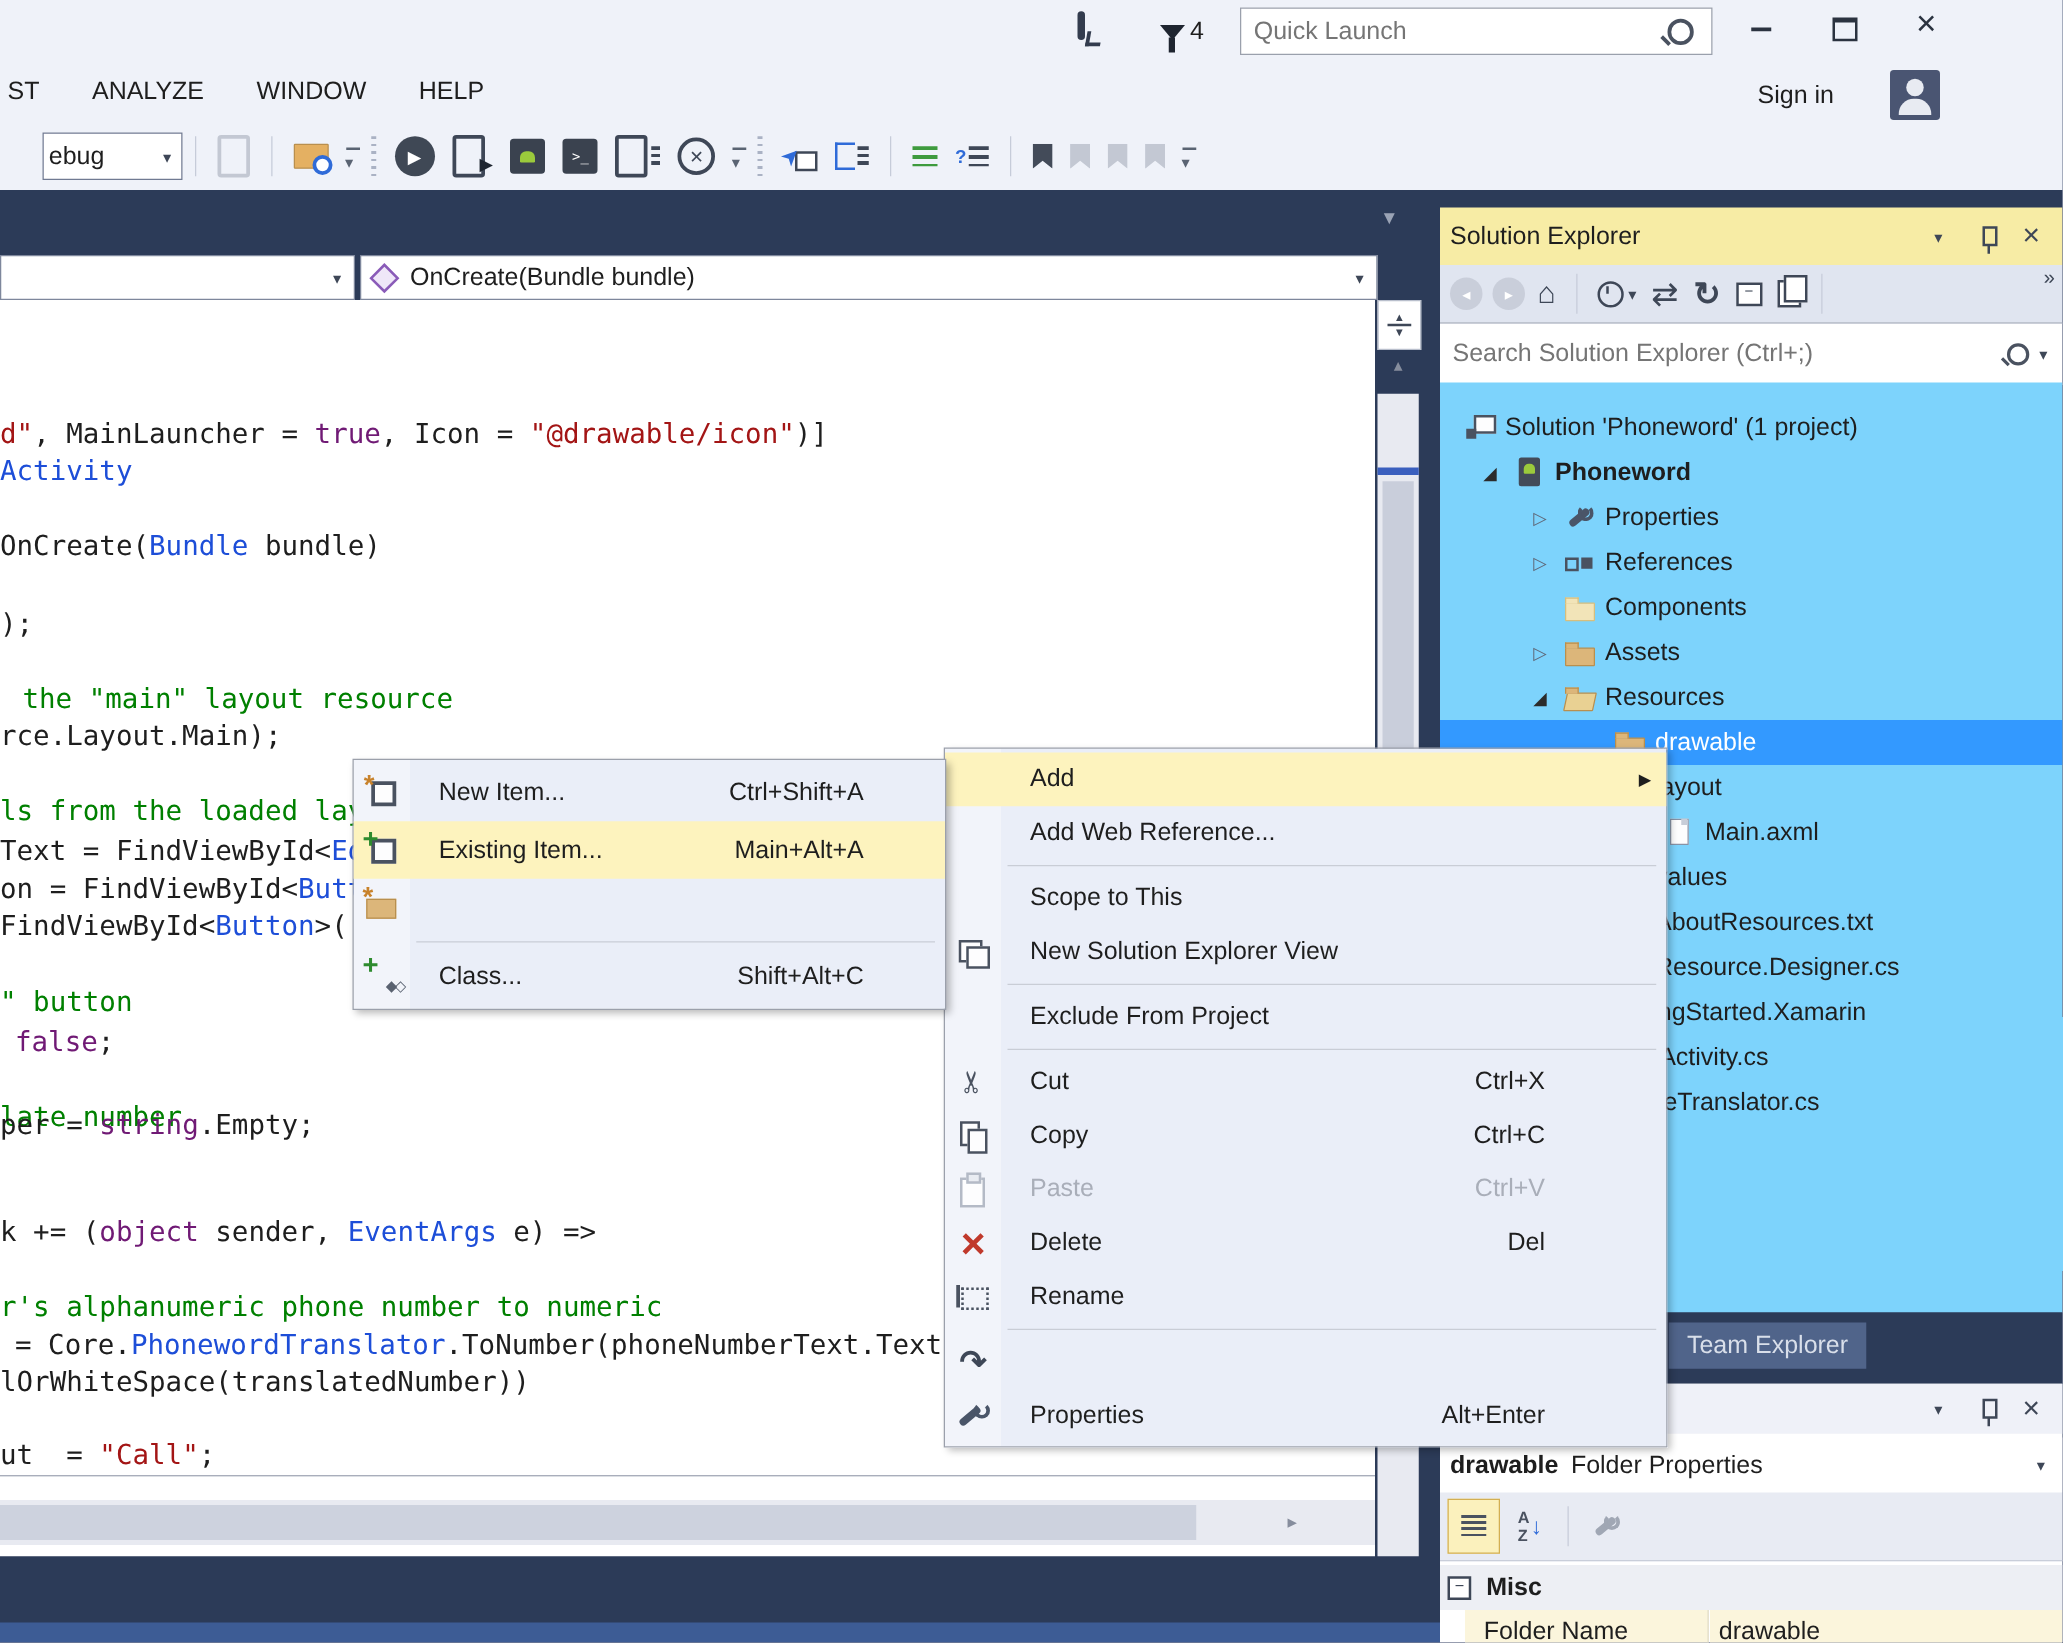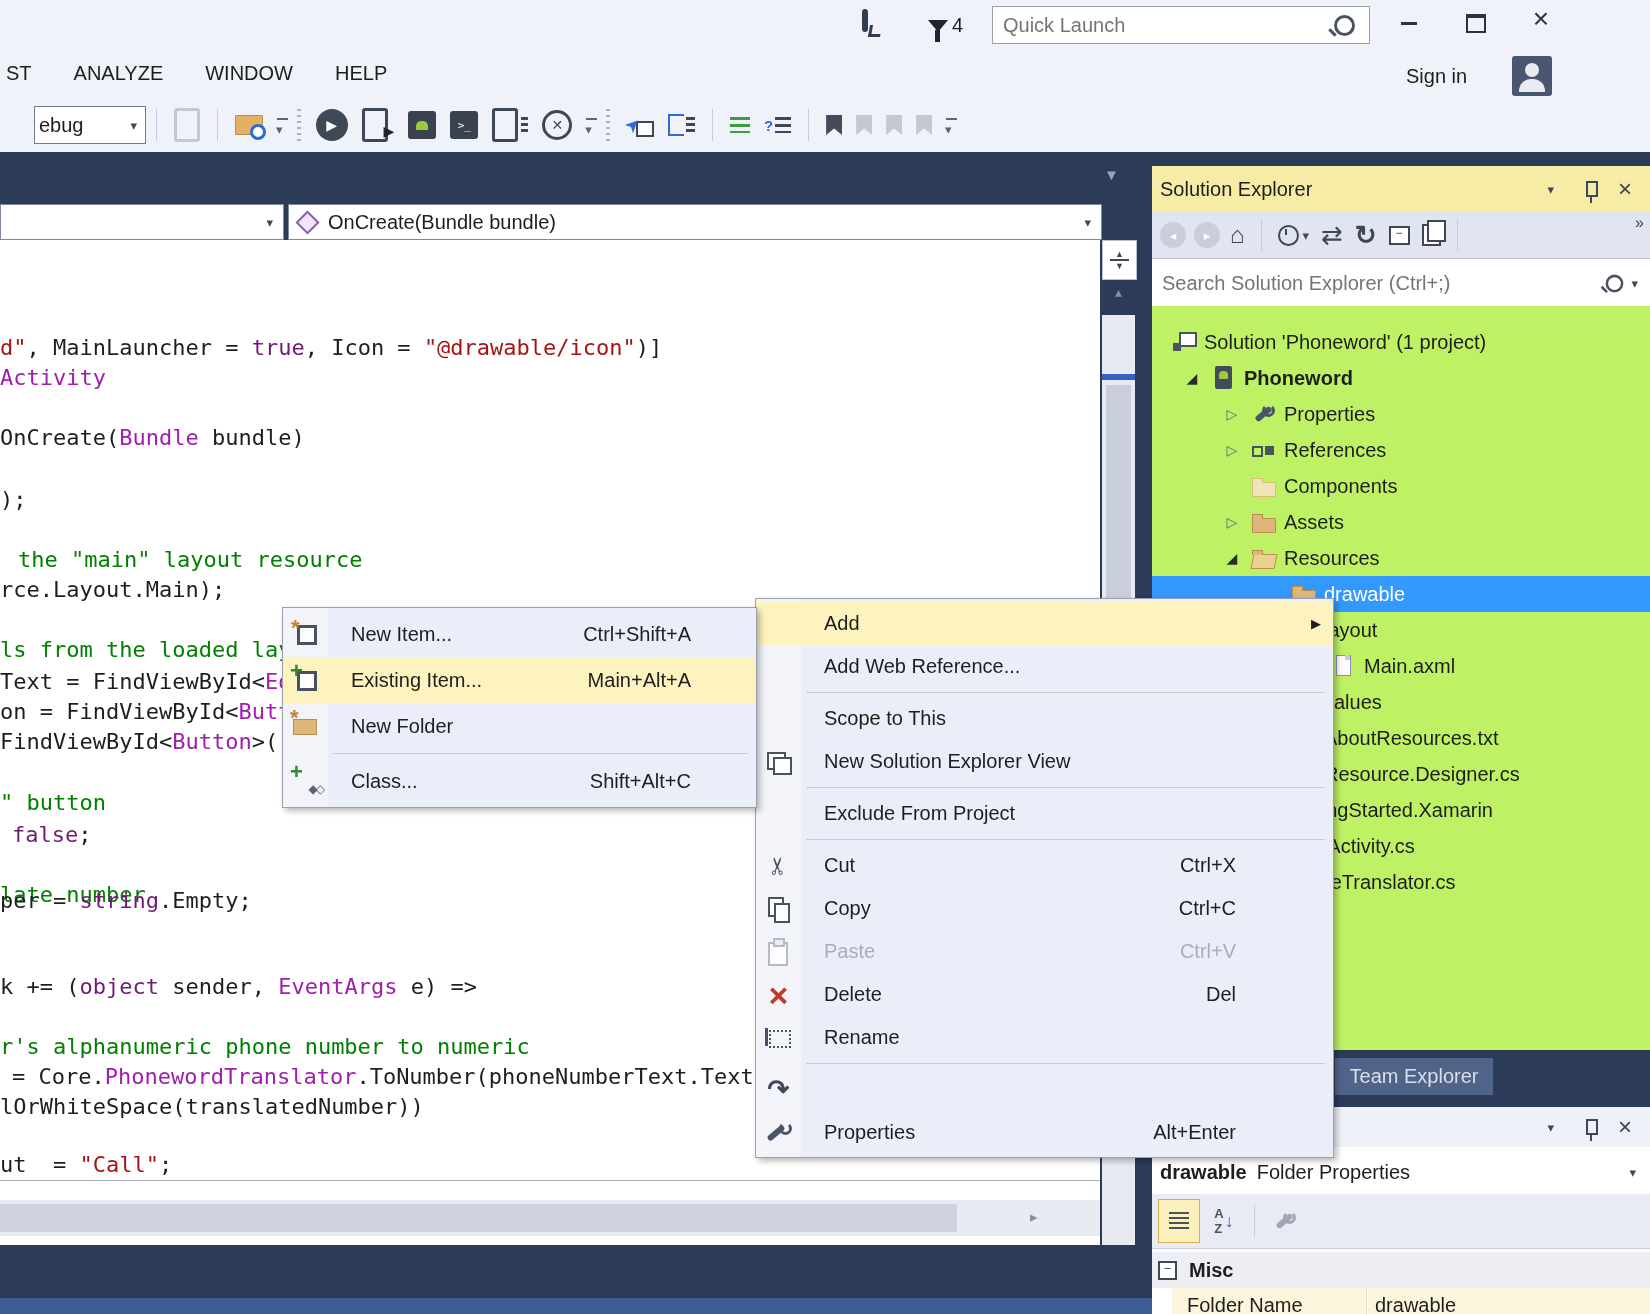--- a/index.html
+++ b/index.html
@@ -33,39 +33,39 @@
   .playcircle{width:32px;height:32px;border-radius:50%;background:#3F4855;color:#fff;font-size:14px;display:flex;align-items:center;justify-content:center;}
   .darkbox{width:28px;height:28px;background:#3A424F;border-radius:3px;color:#fff;display:flex;align-items:center;justify-content:center;}
   .phoneoutline{width:20px;height:28px;border:3px solid #3E4757;border-radius:3px;}
   .flag{width:16px;height:20px;background:#434B59;clip-path:polygon(0 0,100% 0,100% 100%,50% 68%,0 100%);}
   .flag.dis{background:#C3C8D3;}
   
   .mainarea{left:0;top:152px;width:1650px;height:1162px;background:#2C3B58;}
   
   .editor-white{left:0;top:240px;width:1100px;height:940px;background:#FFFFFF;border-bottom:1px solid #A9AEBB;overflow:hidden;}
   .code-line{position:absolute;white-space:pre;font-family:"DejaVu Sans Mono",monospace;font-size:22px;line-height:28px;}
-  .c-d{color:#1E1E1E;} .c-k{color:#701a75;} .c-t{color:#a21caf;} .c-s{color:#A31515;} .c-c{color:#008000;}
+  .c-d{color:#1E1E1E;} .c-k{color:#701a75;} .c-t{color:#1d4ed8;} .c-s{color:#A31515;} .c-c{color:#008000;}
   .navcombo{background:#FFFFFF;border:1px solid #7E879C;display:flex;align-items:center;font-size:20px;}
   .navmethodicon{width:13px;height:13px;border:2px solid #8A5BB8;background:#EFE7F8;transform:rotate(45deg);flex:none;margin:0 12px 0 10px;}
   .carart{color:#3E4757;font-size:13px;}
   .vsb-track{left:1102px;top:315px;width:33px;height:930px;background:#E8EAF1;}
   .vsb-thumb{left:1106px;top:385px;width:25px;height:770px;background:#C9CEDB;}
   .vsb-mark{left:1102px;top:374px;width:33px;height:6px;background:#3A5FBE;}
   .hsb-track{left:0;top:1200px;width:1100px;height:36px;background:#E8EAF1;}
   .hsb-thumb{left:0;top:1204px;width:957px;height:28px;background:#CDD2DE;}
   
   .splitbtn{left:1102px;top:240px;width:33px;height:38px;background:#FFFFFF;border:1px solid #B9BFCC;display:flex;flex-direction:column;align-items:center;justify-content:center;color:#3E4757;font-size:9px;line-height:9px;}
   .splitbtn i{display:block;width:19px;height:2px;background:#3E4757;margin:1px 0;}
   
   .sepanel{left:1152px;top:166px;width:498px;height:1148px;}
   .setitle{left:0;top:0;width:498px;height:46px;background:#F7ECA5;display:flex;align-items:center;}
   .setoolbar{left:0;top:46px;width:498px;height:46px;background:#E0E5F0;display:flex;align-items:center;}
   .sesearch{left:0;top:92px;width:498px;height:48px;background:#FFFFFF;border-top:1px solid #B9BFCC;border-bottom:1px solid #B9BFCC;display:flex;align-items:center;}
   .sesearch input{border:none;outline:none;flex:1;font-size:20px;color:#6D7380;padding:0 10px;font-family:"Liberation Sans",sans-serif;background:transparent;}
-  .setree{left:0;top:140px;width:498px;height:744px;background:#bef264;overflow:hidden;position:absolute;}
+  .setree{left:0;top:140px;width:498px;height:744px;background:#7dd3fc;overflow:hidden;position:absolute;}
   .trow{position:absolute;left:0;width:498px;height:36px;display:flex;align-items:center;font-size:20px;}
   .trow.sel{background:#3399FF;color:#FFFFFF;}
   .texp{width:40px;flex:none;font-size:14px;color:#5F6878;display:flex;align-items:center;justify-content:center;}
   .texp.open{color:#2B2B2B;}
   .ti{width:24px;height:24px;position:relative;flex:none;margin-right:8px;}
   .tlabel{white-space:pre;}
   .bold{font-weight:bold;}
   
   .ti-folder::before,.ti-folder-light::before,.ti-folder-open::before{content:"";position:absolute;left:0;top:8px;width:22px;height:13px;background:#DCB67A;border:1px solid #B98F4E;border-radius:1px;}
   .ti-folder::after,.ti-folder-light::after,.ti-folder-open::after{content:"";position:absolute;left:0;top:4px;width:9px;height:4px;background:#DCB67A;border:1px solid #B98F4E;border-bottom:none;}
@@ -524,21 +524,20 @@
         <span class="mlabel">New Item...</span>
         <span class="mshort">Ctrl+Shift+A</span>
       </div>
       <div class="mrow hl">
         <span class="mic ic-existing-item"></span>
         <span class="mlabel">Existing Item...</span>
         <span class="mshort">Main+Alt+A</span>
       </div>
       <div class="mrow">
         <span class="mic ic-new-folder"></span>
-        <span class="mlabel">New Folder</span>
       </div>
       <div class="msep"></div>
       <div class="mrow">
         <span class="mic ic-class"></span>
         <span class="mlabel">Class...</span>
         <span class="mshort">Shift+Alt+C</span>
       </div>
     </div>
 
 </div>

